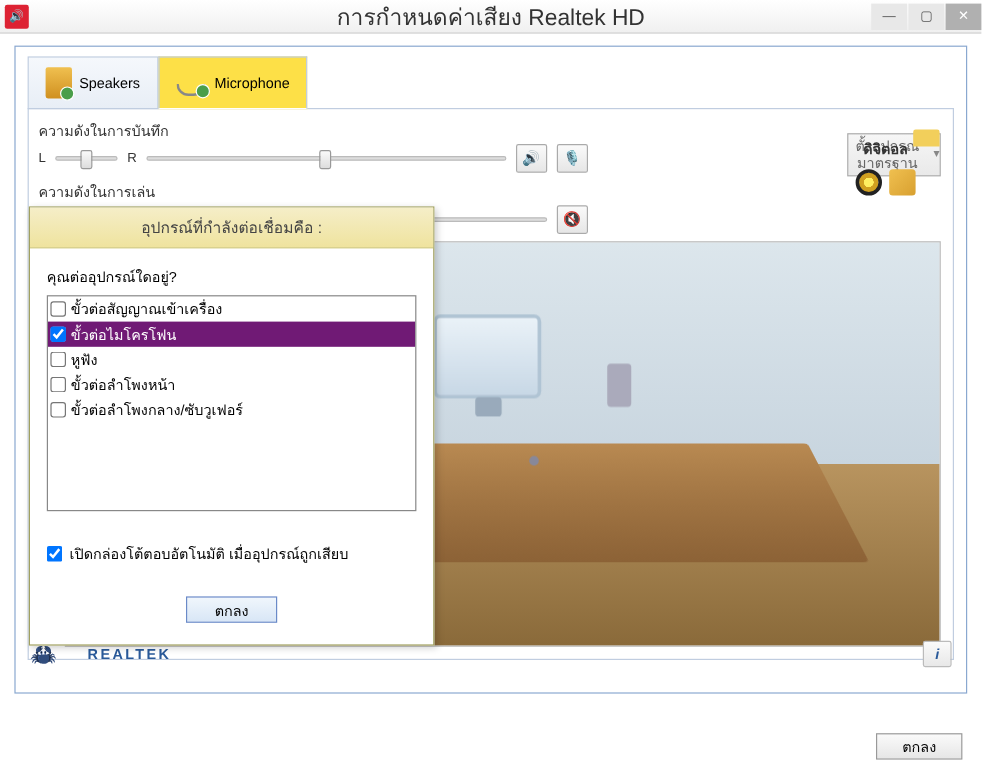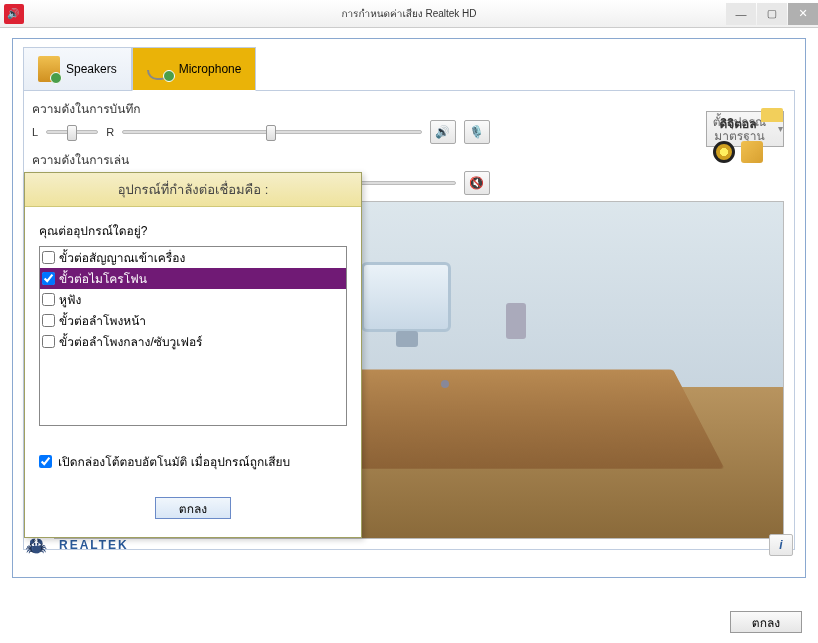--- a/index.html
+++ b/index.html
@@ -1,26 +1,26 @@
 <!DOCTYPE html>
 <html><head>
 <meta charset="utf-8">
 <style>
 *{box-sizing:border-box;margin:0;padding:0;font-family:"Segoe UI",Tahoma,sans-serif;font-size:12px}
 body{background:#fff;width:818px;height:643px;overflow:hidden}
 .titlebar{height:28px;background:linear-gradient(#fff,#f0f0f0);display:flex;align-items:center;border-bottom:1px solid #ccc;position:relative}
 .titlebar .vol-icon{width:20px;height:20px;margin-left:4px;background:#d23;border-radius:2px;display:flex;align-items:center;justify-content:center;color:#fff;font-size:10px}
-.titlebar .title{position:absolute;left:50%;transform:translateX(-50%);font-size:10px;color:#333}
+.titlebar .title{position:absolute;left:50%;transform:translateX(-50%);font-size:19px;color:#333}
 .titlebar .win-btns{margin-left:auto;display:flex}
 .win-btn{width:30px;height:22px;display:flex;align-items:center;justify-content:center;background:#e8e8e8;margin-left:1px;color:#555;font-size:11px}
 .win-btn.close{background:#b0b0b0;color:#fff}
 .outer{border:1px solid #8aa8d0;margin:10px 12px 0;height:540px;position:relative;background:#fff}
 .tabs{display:flex;padding:8px 10px 0;gap:0}
 .tab{display:flex;align-items:center;gap:6px;padding:8px 14px;border:1px solid #c0cde0;background:linear-gradient(#f5f8fc,#e8eef6);cursor:pointer}
-.tab.active{background:#eab308;border-bottom:1px solid #fff;position:relative;z-index:2}
+.tab.active{background:#fde047;border-bottom:1px solid #fff;position:relative;z-index:2}
 .spk-icon{width:22px;height:26px;background:linear-gradient(#f0c050,#d09020);border-radius:2px;position:relative}
 .spk-icon::after{content:"";position:absolute;bottom:-2px;right:-2px;width:10px;height:10px;background:#4a9e4a;border-radius:50%;border:1px solid #fff}
 .mic-icon{width:26px;height:22px;position:relative}
 .mic-icon::before{content:"";position:absolute;left:0;bottom:0;width:20px;height:8px;border:2px solid #888;border-top:none;border-radius:0 0 12px 12px}
 .mic-icon::after{content:"";position:absolute;right:-2px;bottom:-2px;width:10px;height:10px;background:#4a9e4a;border-radius:50%;border:1px solid #fff}
 .content{border:1px solid #c0cde0;margin:0 10px 10px;height:460px;position:relative;padding:8px;margin-top:-1px}
 .rec-section{font-size:12px;color:#333}
 .lr-row{display:flex;align-items:center;gap:8px;margin:2px 0 6px}
 .lr-row span{font-size:11px}
 .slider-track{height:4px;background:#ddd;border:1px solid #bbb;border-radius:2px;position:relative;flex:0 0 auto}
@@ -42,21 +42,21 @@
 .jack{width:22px;height:22px;border-radius:50%;margin:8px auto;border:2px solid rgba(0,0,0,.2);box-shadow:inset 2px 2px 4px rgba(255,255,255,.5),inset -2px -2px 4px rgba(0,0,0,.3)}
 .jack.blue{background:radial-gradient(circle at 30% 30%,#a8c4e8,#5a7db0)}
 .jack.green{background:radial-gradient(circle at 30% 30%,#5fd05f,#0a7a0a);box-shadow:0 0 6px #2a2}
 .jack.pink{background:radial-gradient(circle at 30% 30%,#f0c8d0,#d090a0)}
 .jack.green2{background:radial-gradient(circle at 30% 30%,#b8e0b8,#6aa06a)}
 .jack.pink2{background:radial-gradient(circle at 30% 30%,#f0c8d0,#c8889a)}
 .digital-row{display:flex;gap:6px;justify-content:center;margin-top:6px}
 .dig-icon{width:22px;height:22px;border-radius:50%;border:3px solid #222;background:radial-gradient(circle,#ffef60 35%,#d0a020 36%)}
 .dig-icon2{width:22px;height:22px;background:linear-gradient(135deg,#f0c050,#d8a030);border-radius:3px}
 .footer{position:absolute;left:12px;right:12px;bottom:12px;height:40px;display:flex;align-items:center}
-.realtek-logo{display:flex;align-items:center;gap:8px;color:#2a5a9a;font-weight:bold;letter-spacing:2px;font-size:16px}
+.realtek-logo{display:flex;align-items:center;gap:22px;color:#2a5a9a;font-weight:bold;letter-spacing:2px;font-size:16px}
 .crab{width:26px;height:20px;position:relative}
 .crab::before{content:"🦀";font-size:18px;color:#2a5a9a;filter:grayscale(1) brightness(0.5) sepia(1) hue-rotate(180deg) saturate(3)}
 .info-btn{margin-left:auto;width:24px;height:22px;border:1px solid #bbb;background:linear-gradient(#fafafa,#e8e8e8);display:flex;align-items:center;justify-content:center;font-style:italic;font-weight:bold;color:#2a5a9a;border-radius:2px}
 .ok-btn{position:absolute;right:16px;bottom:10px;width:72px;height:22px;border:1px solid #999;background:linear-gradient(#fafafa,#e6e6e6);font-size:12px}
 
 .dialog{position:absolute;left:24px;top:172px;width:338px;border:1px solid #a0a060;background:#fff;z-index:50;box-shadow:2px 2px 6px rgba(0,0,0,.2)}
 .dlg-title{background:linear-gradient(#f5eec8,#efe39e);border-bottom:1px solid #d0c878;text-align:center;padding:6px;font-size:13px;color:#444}
 .dlg-body{padding:14px 14px 10px}
 .dlg-q{font-size:12px;margin-bottom:6px}
 .listbox{border:1px solid #888;height:180px;overflow:auto;background:#fff}

